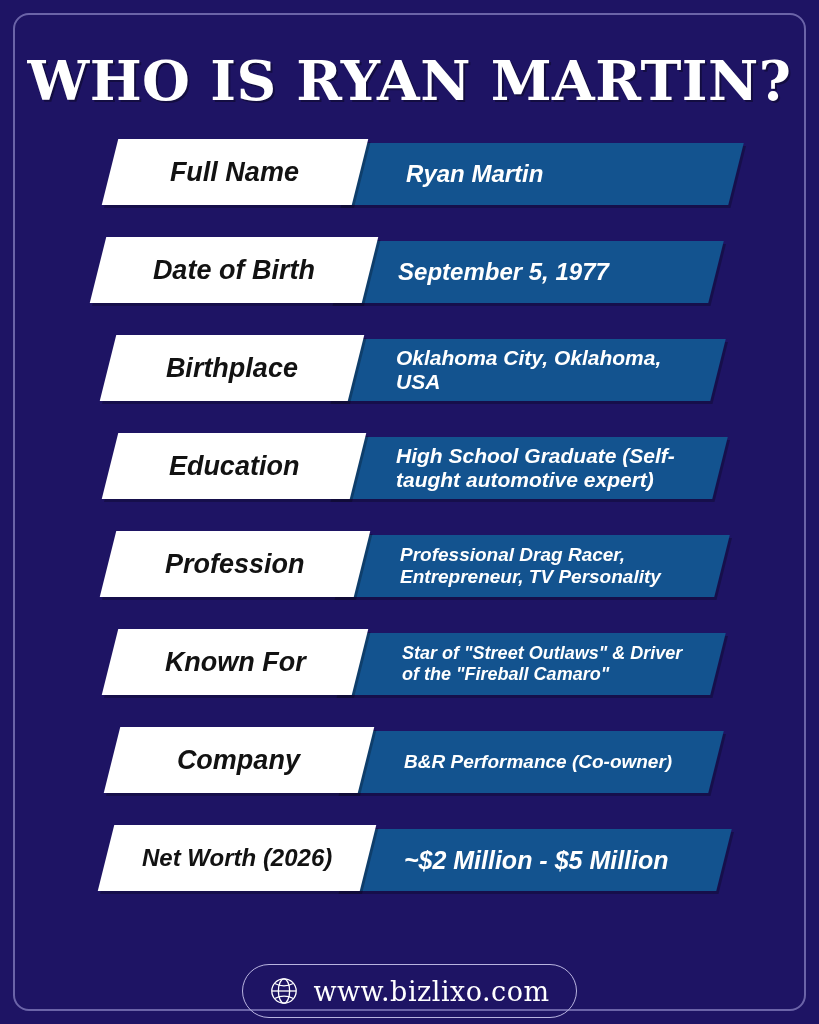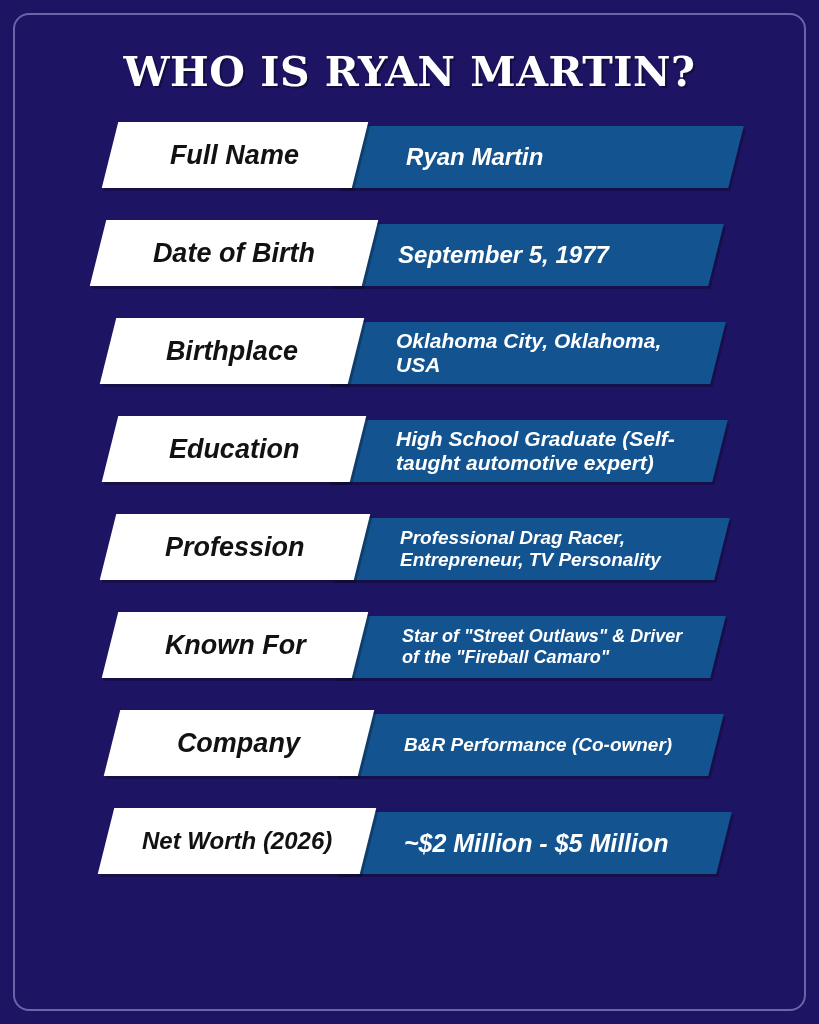--- a/index.html
+++ b/index.html
@@ -34,21 +34,21 @@
   .inner {
     position: relative;
     width: 100%;
     height: 100%;
   }
   .title {
     text-align: center;
     color: #ffffff;
     font-family: "DejaVu Serif", serif;
     font-weight: bold;
-    font-size: 41px;
+    font-size: 55px;
     letter-spacing: 0.5px;
     margin-top: 34px;
     text-shadow: 2px 2px 0 rgba(0,0,0,0.35);
   }
   .rows {
     margin-top: 26px;
     padding: 0 0 0 0;
   }
   .row {
     position: relative;
@@ -234,15 +234,29 @@
         <div class="label">
           <span>Net Worth (2026)</span>
         </div>
         <div class="value">
           <span>~$2 Million - $5 Million</span>
         </div>
       </div>
 
     </div>
 
+    <div class="footer">
+      <div class="footer-pill">
+        <span class="globe">
+          <svg class="globe" viewBox="0 0 32 32" fill="none" stroke="#ffffff" stroke-width="1.4">
+            <circle cx="16" cy="16" r="13"></circle>
+            <ellipse cx="16" cy="16" rx="6" ry="13"></ellipse>
+            <line x1="3" y1="16" x2="29" y2="16"></line>
+            <path d="M6 8 C12 11, 20 11, 26 8"></path>
+            <path d="M6 24 C12 21, 20 21, 26 24"></path>
+          </svg>
+        </span>
+        <span class="footer-text">www.bizlixo.com</span>
+      </div>
+    </div>
 
   </div>
 </div>
 
 </body></html>

